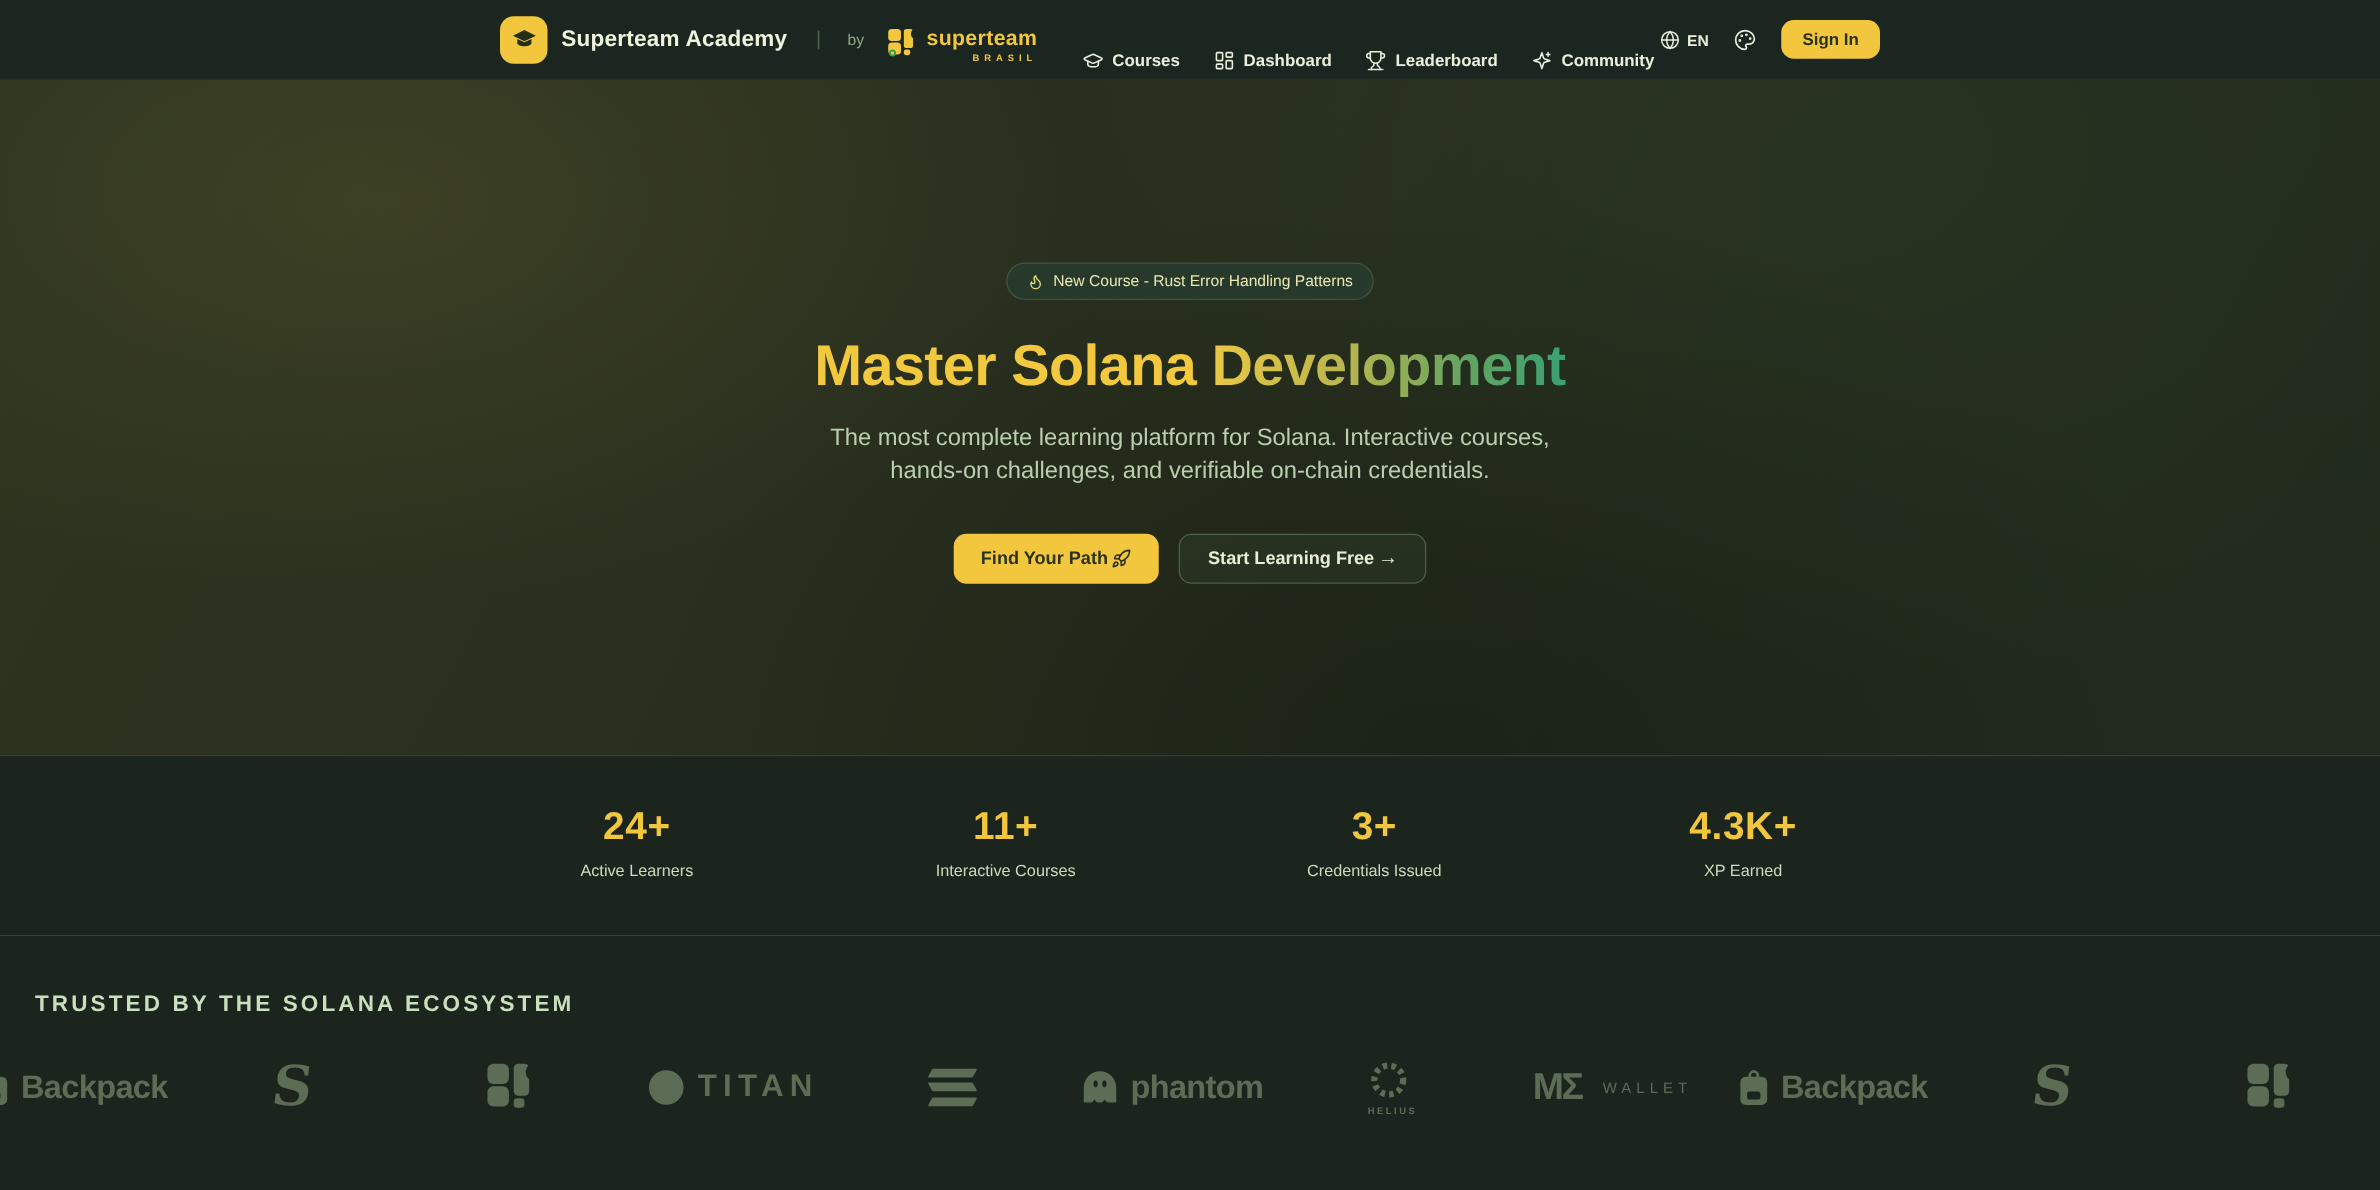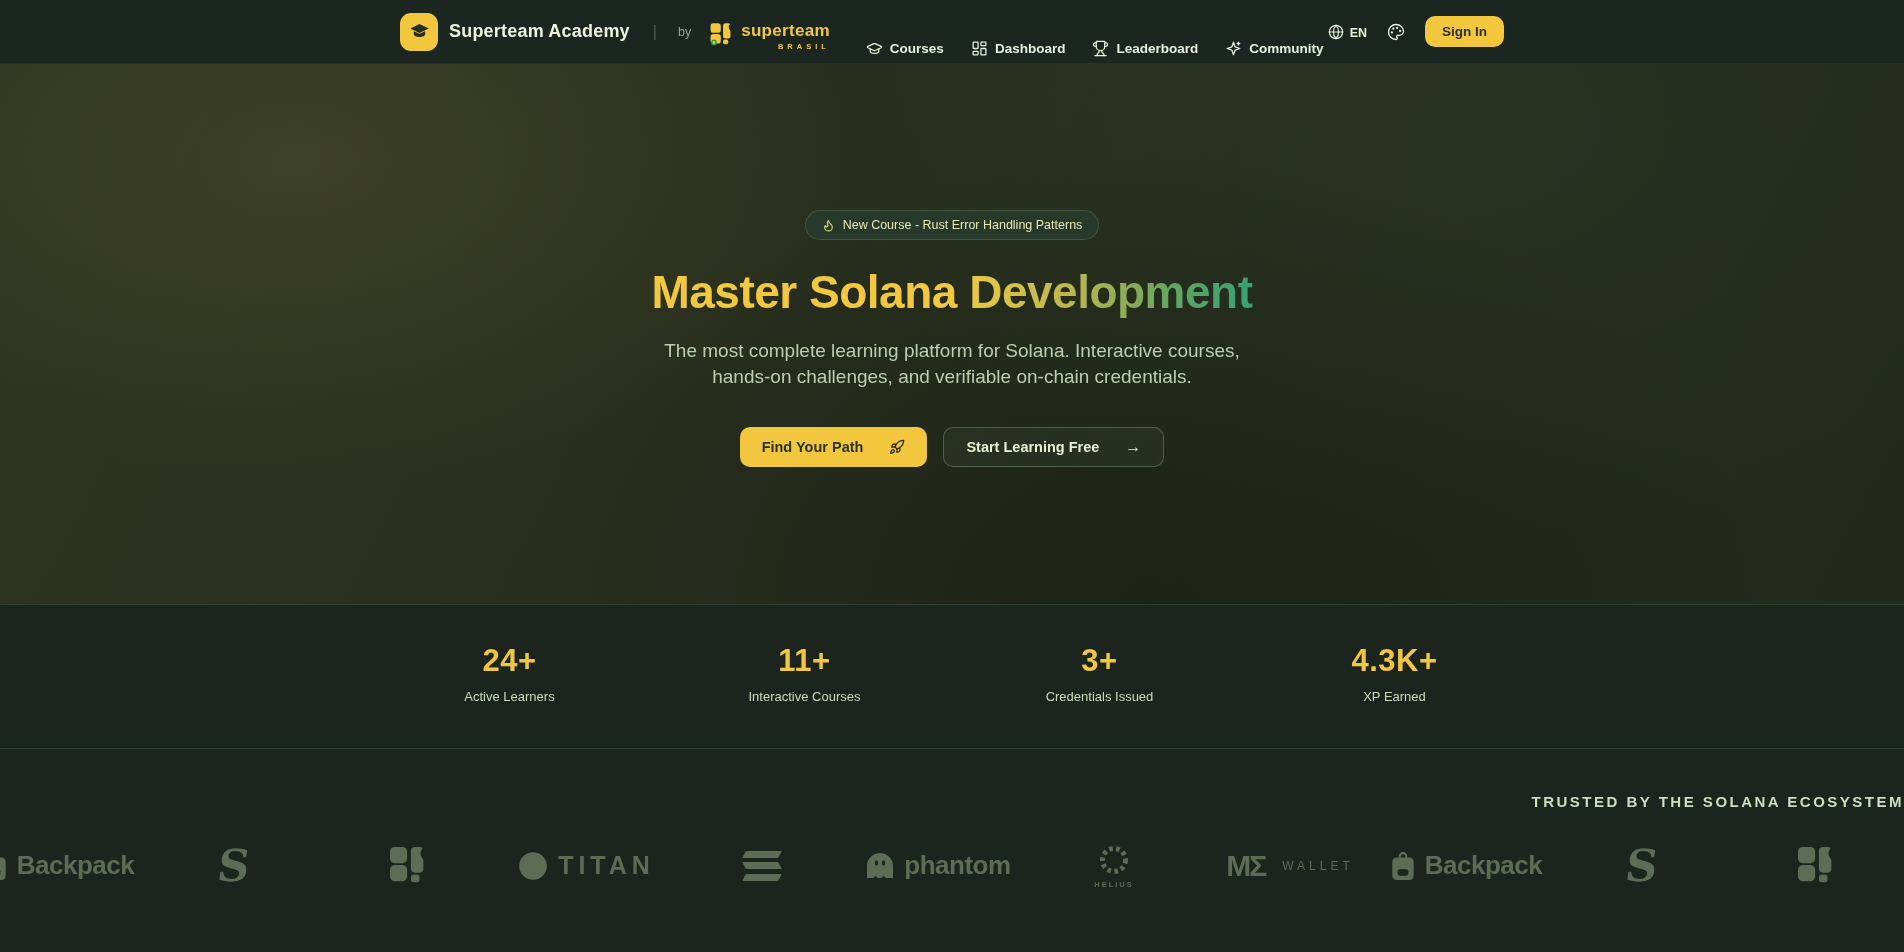--- a/index.html
+++ b/index.html
@@ -43,53 +43,53 @@
   .badge { display:inline-flex; align-items:center; gap:8px; padding:7px 16px; border-radius:999px;
            background:#27392a; border:1px solid rgba(145,195,145,0.22); color:#eae7b0;
            font-size:12.5px; font-weight:normal; cursor:pointer; }
   .badge svg { stroke:#dfe07a; }
   h1 { margin:24px 0 16px; font-size:46px; font-weight:bold; letter-spacing:-.5px; line-height:1.25; }
   .h1-primary { color:#f2c83e; }
   .h1-gradient { background:linear-gradient(90deg,#e9c845 0%,#b9b54f 38%,#62a462 72%,#38a173 100%);
                  -webkit-background-clip:text; background-clip:text; color:transparent; }
   .subtitle { width:630px; margin:0 auto; font-size:19px; line-height:1.42; color:#b9cfae; }
   .cta-row { margin-top:36px; display:flex; justify-content:center; gap:16px; }
-  .cta { display:flex; align-items:center; gap:26px; font-size:14.5px; font-weight:bold;
+  .cta { display:flex; align-items:center; gap:3px; font-size:14.5px; font-weight:bold;
          padding:11px 22px; border-radius:10px; cursor:pointer; border:none; }
   .cta-primary { background:#f2c73e; color:#2b331d; }
   .cta-primary svg { stroke:#2b331d; }
   .cta-secondary { background:rgba(80,105,75,0.14); border:1px solid rgba(160,200,155,0.32);
                    color:#e7eed2; }
   .cta-arrow { font-size:16px; line-height:1; }
 
   
   .stats { height:145px; background:#1b251e; border-top:1px solid rgba(120,170,120,0.22);
            border-bottom:1px solid rgba(120,170,120,0.22); }
   .stats-inner { width:1180px; margin:0 auto; display:flex; padding-top:38px; }
   .stat { flex:1; text-align:center; }
   .stat-value { font-size:31px; font-weight:bold; color:#f2c73e; letter-spacing:.5px; }
   .stat-label { margin-top:10px; font-size:13px; color:#c8dcbb; }
 
   
   .trusted { height:203px; padding-top:44px; background:#1b251e; }
-  .trusted-heading { text-align:right; font-size:15px; font-weight:bold; letter-spacing:2.5px;
-                     color:#cadfbe; }
+  .trusted-heading { text-align:left; font-size:18px; font-weight:bold; letter-spacing:2.5px;
+                     color:#cadfbe;padding-left:28px; }
   .logo-strip { margin-top:30px; margin-left:-30px; display:flex; align-items:center; }
   .logo-slot { flex:0 0 176px; display:flex; justify-content:center; align-items:center; }
   .logo { display:flex; align-items:center; gap:9px; color:#5d6c55; white-space:nowrap; }
   .logo svg { fill:#5d6c55; }
   .logo-wordmark { font-size:26px; font-weight:bold; letter-spacing:-.5px; }
   .titan-wordmark { font-size:25px; font-weight:bold; letter-spacing:5px; }
   .s-glyph { font-family:"DejaVu Serif","Liberation Serif",serif; font-size:44px; font-weight:bold;
              transform:skewX(-8deg); color:#5d6c55; }
   .solana-mark { display:flex; flex-direction:column; gap:4.5px; }
   .solana-bar { width:36px; height:7px; background:#5d6c55; border-radius:1px; }
   .sol-b1,.sol-b3 { transform:skewX(-28deg); }
   .sol-b2 { transform:skewX(28deg); }
-  .helius { display:flex; flex-direction:column; align-items:center; gap:3px; }
+  .helius { display:flex; flex-direction:column; gap:3px; }
   .helius-label { font-size:7.5px; font-weight:bold; letter-spacing:2px; color:#5d6c55; }
   .me-mark { font-size:30px; font-weight:800; letter-spacing:-2px; color:#5d6c55; }
   .me-label { font-size:12px; font-weight:500; letter-spacing:4px; color:#5d6c55; margin-left:8px; }
   .icon-stroke { fill:none; stroke:currentColor; stroke-width:1.8; stroke-linecap:round; stroke-linejoin:round; }
 </style>
 </head>
 <body>
 
 <header class="navbar">
   <div class="nav-inner">

